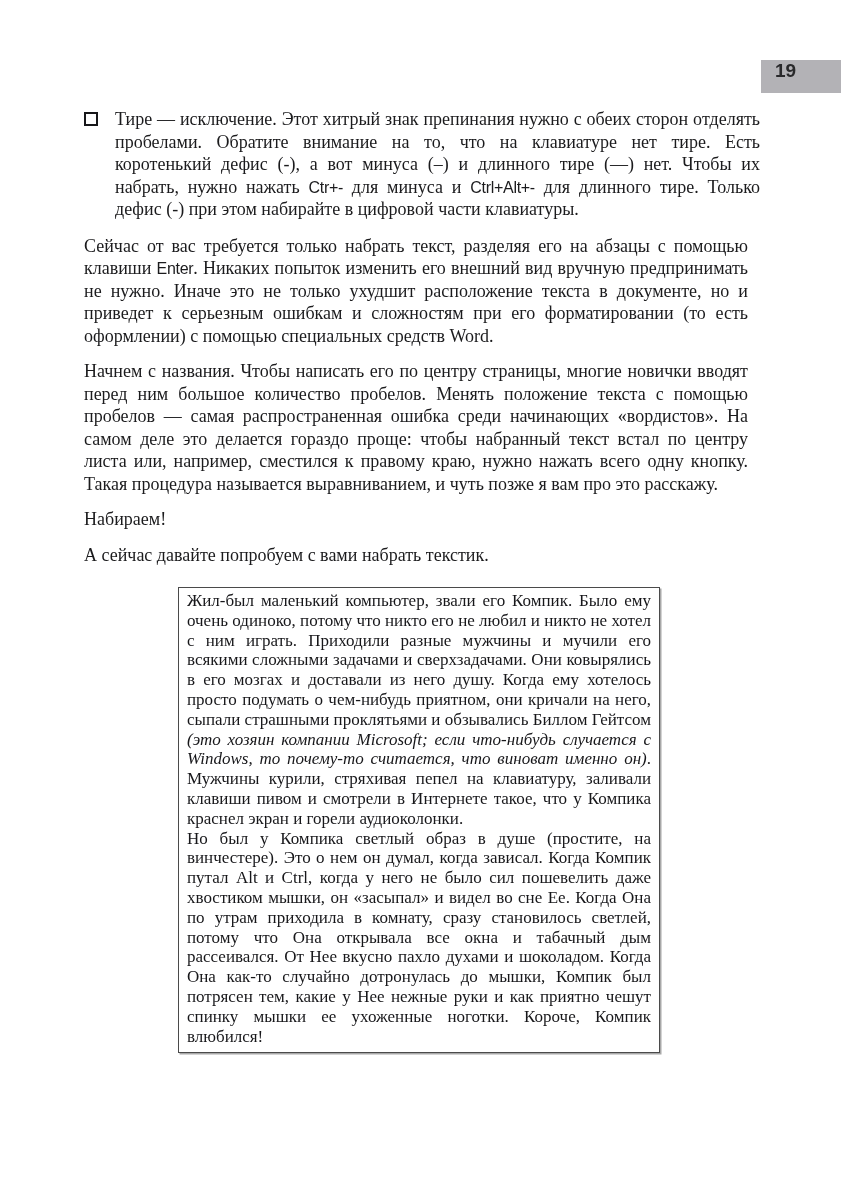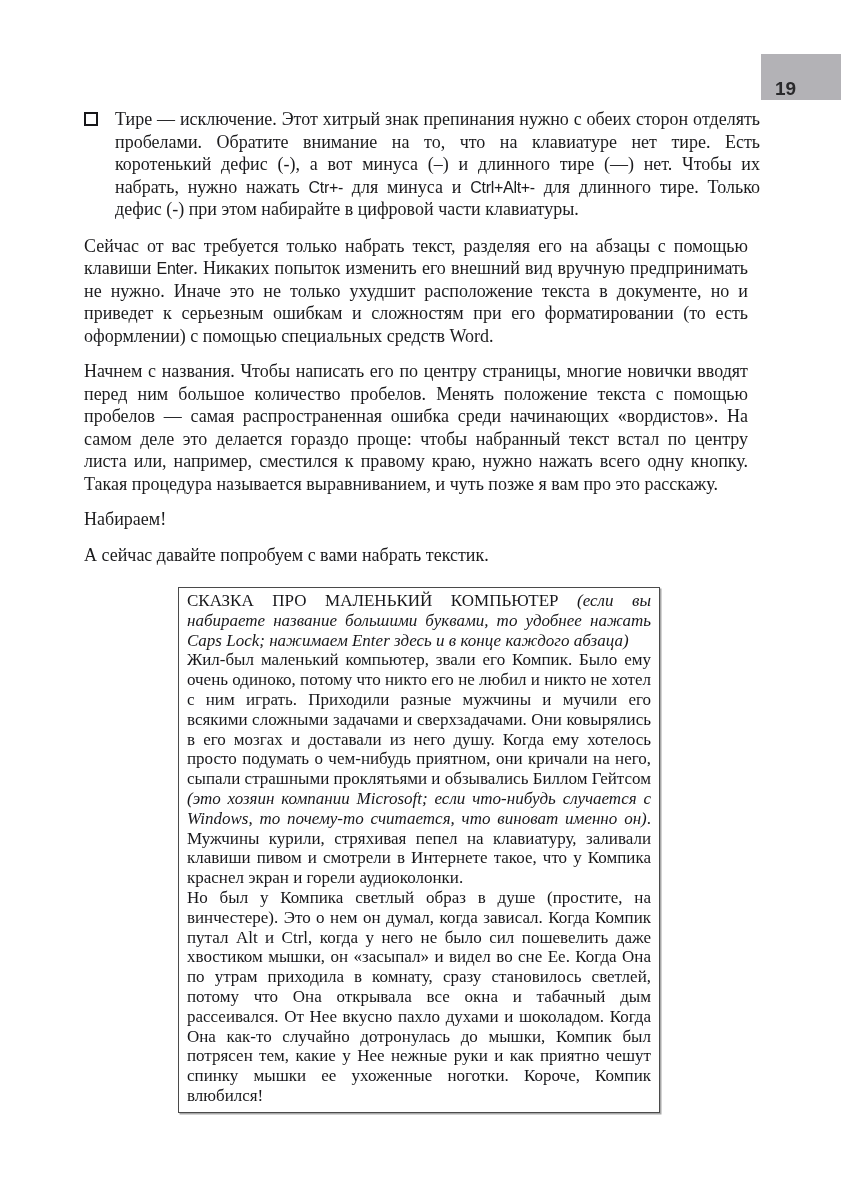--- a/index.html
+++ b/index.html
@@ -25,24 +25,24 @@
     justify-content: flex-end;
   }
   .chapter-title {
     font-family: "Liberation Sans", sans-serif;
     font-size: 17px;
     color: #3d3d3f;
     margin-right: 12px;
     white-space: nowrap;
   }
   .page-num-box {
-    width: 80px; height: 46px;
+    width: 80px; height: 33px;
     background: #b3b2b6;
     display: flex;
-    align-items: flex-end;
+    align-items: flex-start;
     flex: 0 0 auto;
   }
   .page-num {
     font-family: "Liberation Sans", sans-serif;
     font-weight: bold;
     font-size: 19px;
     color: #29292b;
     margin-left: 14px;
   }
 
@@ -123,19 +123,18 @@
 
     <p class="para"><span class="seg-n">Сейчас от вас требуется только набрать текст, разделяя его на абзацы с помощью клавиши </span><span class="seg-k">Enter</span><span class="seg-n">. Никаких попыток изменить его внешний вид вручную предпринимать не нужно. Иначе это не только ухудшит расположение текста в документе, но и приведет к серьезным ошибкам и сложностям при его форматировании (то есть оформлении) с помощью специальных средств Word.</span></p>
 
     <p class="para"><span class="seg-n">Начнем с названия. Чтобы написать его по центру страницы, многие новички вводят перед ним большое количество пробелов. Менять положение текста с помощью пробелов — самая распространенная ошибка среди начинающих «вордистов». На самом деле это делается гораздо проще: чтобы набранный текст встал по центру листа или, например, сместился к правому краю, нужно нажать всего одну кнопку. Такая процедура называется выравниванием, и чуть позже я вам про это расскажу.</span></p>
 
     <p class="para"><span class="seg-n">Набираем!</span></p>
 
     <p class="para"><span class="seg-n">А сейчас давайте попробуем с вами набрать текстик.</span></p>
 
     <div class="story-box">
-      <p class="box-para"><span class="seg-n">СКАЗКА ПРО МАЛЕНЬКИЙ КОМПЬЮТЕР </span><span class="seg-i">(если вы набираете название большими буквами, то удобнее нажать Caps Lock; нажимаем Enter здесь и в конце каждого абзаца)</span></p>
       <p class="box-para"><span class="seg-n">Жил-был маленький компьютер, звали его Компик. Было ему очень одиноко, потому что никто его не любил и никто не хотел с ним играть. Приходили разные мужчины и мучили его всякими сложными задачами и сверхзадачами. Они ковырялись в его мозгах и доставали из него душу. Когда ему хотелось просто подумать о чем-нибудь приятном, они кричали на него, сыпали страшными проклятьями и обзывались Биллом Гейтсом </span><span class="seg-i">(это хозяин компании Microsoft; если что-нибудь случается с Windows, то почему-то считается, что виноват именно он)</span><span class="seg-n">. Мужчины курили, стряхивая пепел на клавиатуру, заливали клавиши пивом и смотрели в Интернете такое, что у Компика краснел экран и горели аудиоколонки.</span></p>
       <p class="box-para"><span class="seg-n">Но был у Компика светлый образ в душе (простите, на винчестере). Это о нем он думал, когда зависал. Когда Компик путал Alt и Ctrl, когда у него не было сил пошевелить даже хвостиком мышки, он «засыпал» и видел во сне Ее. Когда Она по утрам приходила в комнату, сразу становилось светлей, потому что Она открывала все окна и табачный дым рассеивался. От Нее вкусно пахло духами и шоколадом. Когда Она как-то случайно дотронулась до мышки, Компик был потрясен тем, какие у Нее нежные руки и как приятно чешут спинку мышки ее ухоженные ноготки. Короче, Компик влюбился!</span></p>
     </div>
 
   </div>
 </div>
 
 </body></html>

